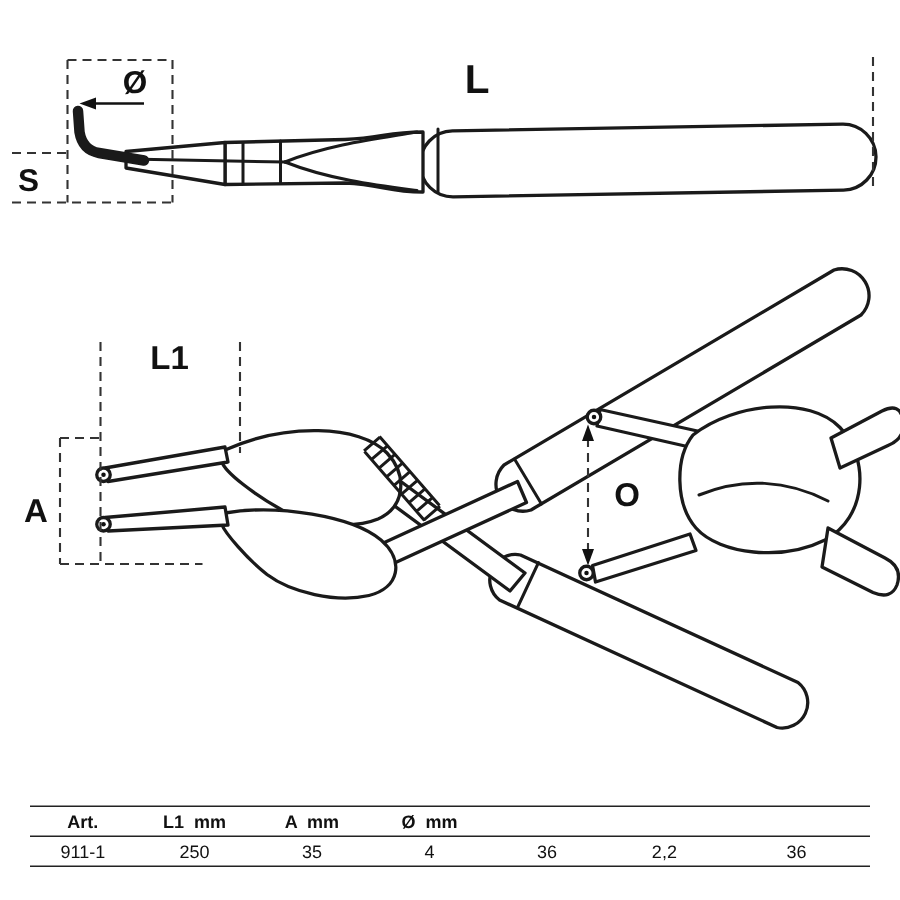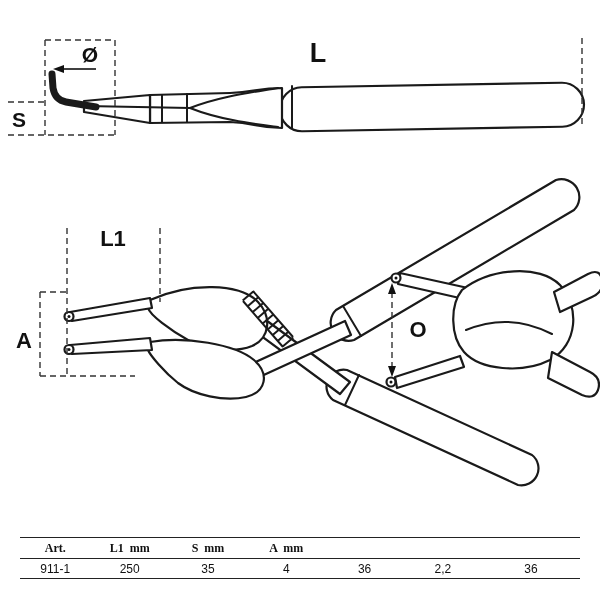--- a/index.html
+++ b/index.html
@@ -7,21 +7,21 @@
     width:600px;height:600px;background:#ffffff;position:relative;overflow:hidden;
     font-family:"Liberation Sans",sans-serif;color:#111;
   }
   svg{position:absolute;left:0;top:0;}
   svg text{font-family:"Liberation Sans",sans-serif;font-weight:bold;fill:#111;}
   .outline{stroke:#1a1a1a;stroke-width:2.2;fill:#ffffff;stroke-linejoin:round;stroke-linecap:round;}
   .thinline{stroke:#1a1a1a;stroke-width:2;fill:none;stroke-linecap:round;}
   .dash{stroke:#333333;stroke-width:1.4;fill:none;stroke-dasharray:6 4;}
   .spec-table{position:absolute;left:20px;width:560px;top:537px;font-size:12px;}
   .spec-row{display:grid;grid-template-columns:0.9fr 1fr 1fr 1fr 1fr 1fr 1.25fr;}
-  .spec-row.head{border-top:1.5px solid #222;border-bottom:1.5px solid #222;font-weight:bold;font-family:Liberation Serif, serif;}
+  .spec-row.head{border-top:1.5px solid #222;border-bottom:1.5px solid #222;font-weight:bold;}
   .spec-row.vals{border-bottom:1.5px solid #222;}
   .cell{text-align:center;padding:3px 2px 2px;white-space:pre;}
 </style>
 </head>
 <body>
 
 <svg width="600" height="537" viewBox="0 0 600 537">
 
   <g>
 
@@ -99,22 +99,22 @@
     <text x="113" y="246" font-size="22" text-anchor="middle">L1</text>
     <text x="24" y="348" font-size="22" text-anchor="middle">A</text>
     <text x="418" y="337" font-size="22" text-anchor="middle">O</text>
   </g>
 </svg>
 
 <div class="spec-table">
   <div class="spec-row head">
     <div class="cell">Art.</div>
     <div class="cell">L1  mm</div>
-    <div class="cell">S  mm</div>
     <div class="cell">A  mm</div>
+    <div class="cell">Ø  mm</div>
   </div>
   <div class="spec-row vals">
     <div class="cell">911-1</div>
     <div class="cell">250</div>
     <div class="cell">35</div>
     <div class="cell">4</div>
     <div class="cell">36</div>
     <div class="cell">2,2</div>
     <div class="cell">36</div>
   </div>

